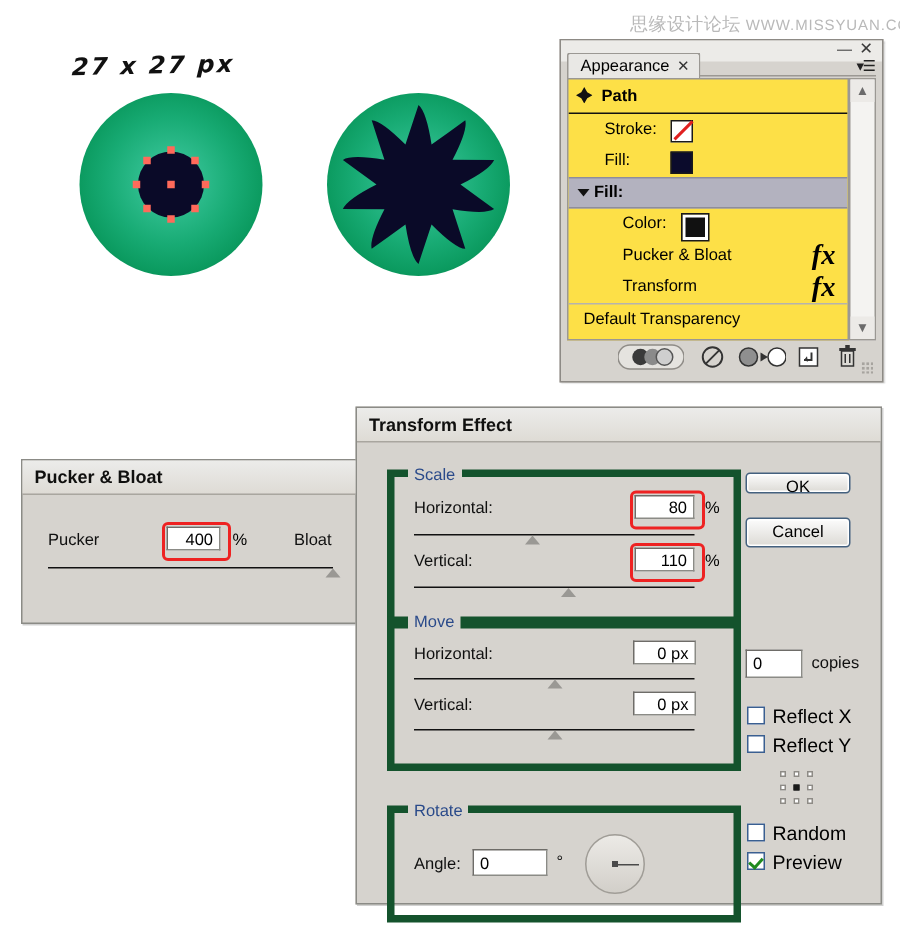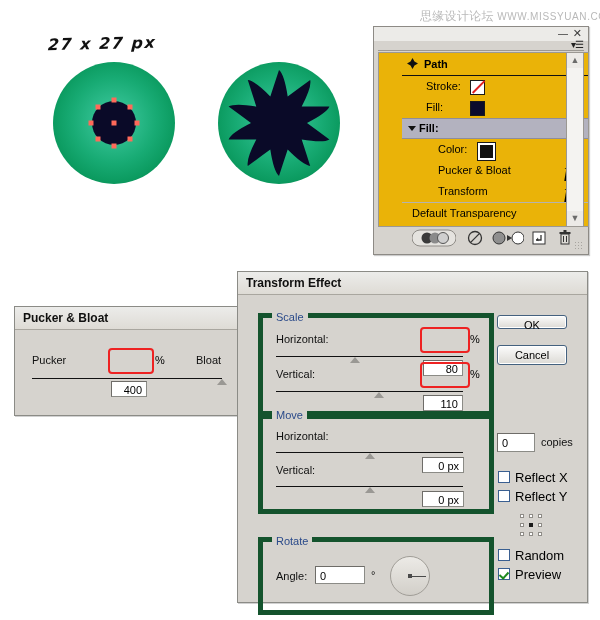--- a/index.html
+++ b/index.html
@@ -69,21 +69,21 @@
     background:#d6d3ce;color:#2a4a8a;font-size:11px;
   }
 
   .fld-label{position:absolute;font-size:11px;color:#101010;}
   .numbox{
     position:absolute;background:#fff;border:1px solid #8b8b86;
     border-top-color:#6e6c68;border-left-color:#6e6c68;
     font-size:11px;line-height:16px;height:16px;
     padding:0 4px;text-align:left;color:#000;box-sizing:border-box;
   }
-  .numbox.right{text-align:right;margin-top:30px;}
+  .numbox.right{text-align:right;}
   .redring{
     position:absolute;border:2px solid #ee2222;border-radius:4px;
     pointer-events:none;
   }
   .slider-track{position:absolute;height:1px;background:#111;}
   .slider-thumb{
     position:absolute;width:0;height:0;
     border-left:5px solid transparent;border-right:5px solid transparent;
     border-bottom:6px solid #9a9894;
   }
@@ -119,21 +119,21 @@
   #ap-tab{
     position:absolute;left:4px;top:8px;height:16px;line-height:16px;
     padding:0 6px 0 8px;background:#e9e8e5;border:1px solid #9b9893;
     border-bottom:none;border-radius:2px 2px 0 0;font-size:11px;
   }
   #ap-tab .x{margin-left:5px;font-size:10px;color:#333;}
   #ap-tabstrip{position:absolute;left:4px;top:23px;right:4px;height:1px;background:#9b9893;}
   #ap-menu{position:absolute;right:5px;top:13px;font-size:10px;line-height:10px;color:#222;letter-spacing:-1px;}
   #ap-list{
     position:absolute;left:4px;top:25px;width:186px;bottom:27px;
-    background:#eab308;border:1px solid #9b9893;overflow:hidden;padding-left:23px;
+    background:#fde047;border:1px solid #9b9893;overflow:hidden;
   }
   .ap-row{position:relative;height:21px;line-height:21px;font-size:11px;}
   .ap-row.head{font-weight:bold;border-bottom:1px solid #111;}
   .ap-row.sel{background:#b3b2bf;font-weight:bold;border-top:1px solid #8e8d9b;border-bottom:1px solid #8e8d9b;}
   .ap-row.bottom{border-top:1px solid #b5b3ae;}
   .ap-txt{position:absolute;}
   .sw{position:absolute;width:13px;height:13px;top:4px;border:1px solid #1a1a1a;}
   .sw.none{background:#fff;}
   .sw.none:after{
     content:"";position:absolute;left:-1px;top:5px;width:17px;height:1.5px;
@@ -202,20 +202,23 @@
   <svg id="burst" viewBox="0 0 122 122">
     <path id="burst-path" fill="#0a0a28" d="M61.0,8.0 Q66.3,12.4 69.7,34.4 Q81.0,26.3 92.2,18.1 Q93.9,24.8 83.7,44.5 Q97.6,44.5 111.4,44.6 Q108.8,51.0 89.0,61.0 Q100.2,69.2 111.4,77.4 Q105.6,81.1 83.7,77.5 Q88.0,90.7 92.2,103.9 Q85.3,103.4 69.7,87.6 Q65.3,100.8 61.0,114.0 Q55.7,109.6 52.3,87.6 Q41.0,95.8 29.8,103.9 Q28.1,97.2 38.3,77.5 Q24.5,77.5 10.6,77.4 Q13.2,71.0 33.0,61.0 Q21.8,52.8 10.6,44.6 Q16.4,40.9 38.3,44.5 Q34.0,31.3 29.8,18.1 Q36.7,18.6 52.3,34.4 Z"></path>
   </svg>
 </div>
 
 <div id="appearance-panel">
   <div id="ap-topbar"></div>
   <div id="ap-min">—</div>
   <div id="ap-close">✕</div>
   <div id="ap-tabstrip"></div>
+  <div id="ap-tab">
+    <span>Appearance</span><span class="x">✕</span>
+  </div>
   <div id="ap-menu">▾☰</div>
 
   <div id="ap-list">
 
     <div class="ap-row head" style="height:22px;line-height:22px;">
       <span class="diamond"></span>
       <span class="ap-txt" style="left:22px;">Path</span>
     </div>
 
     <div class="ap-row">

